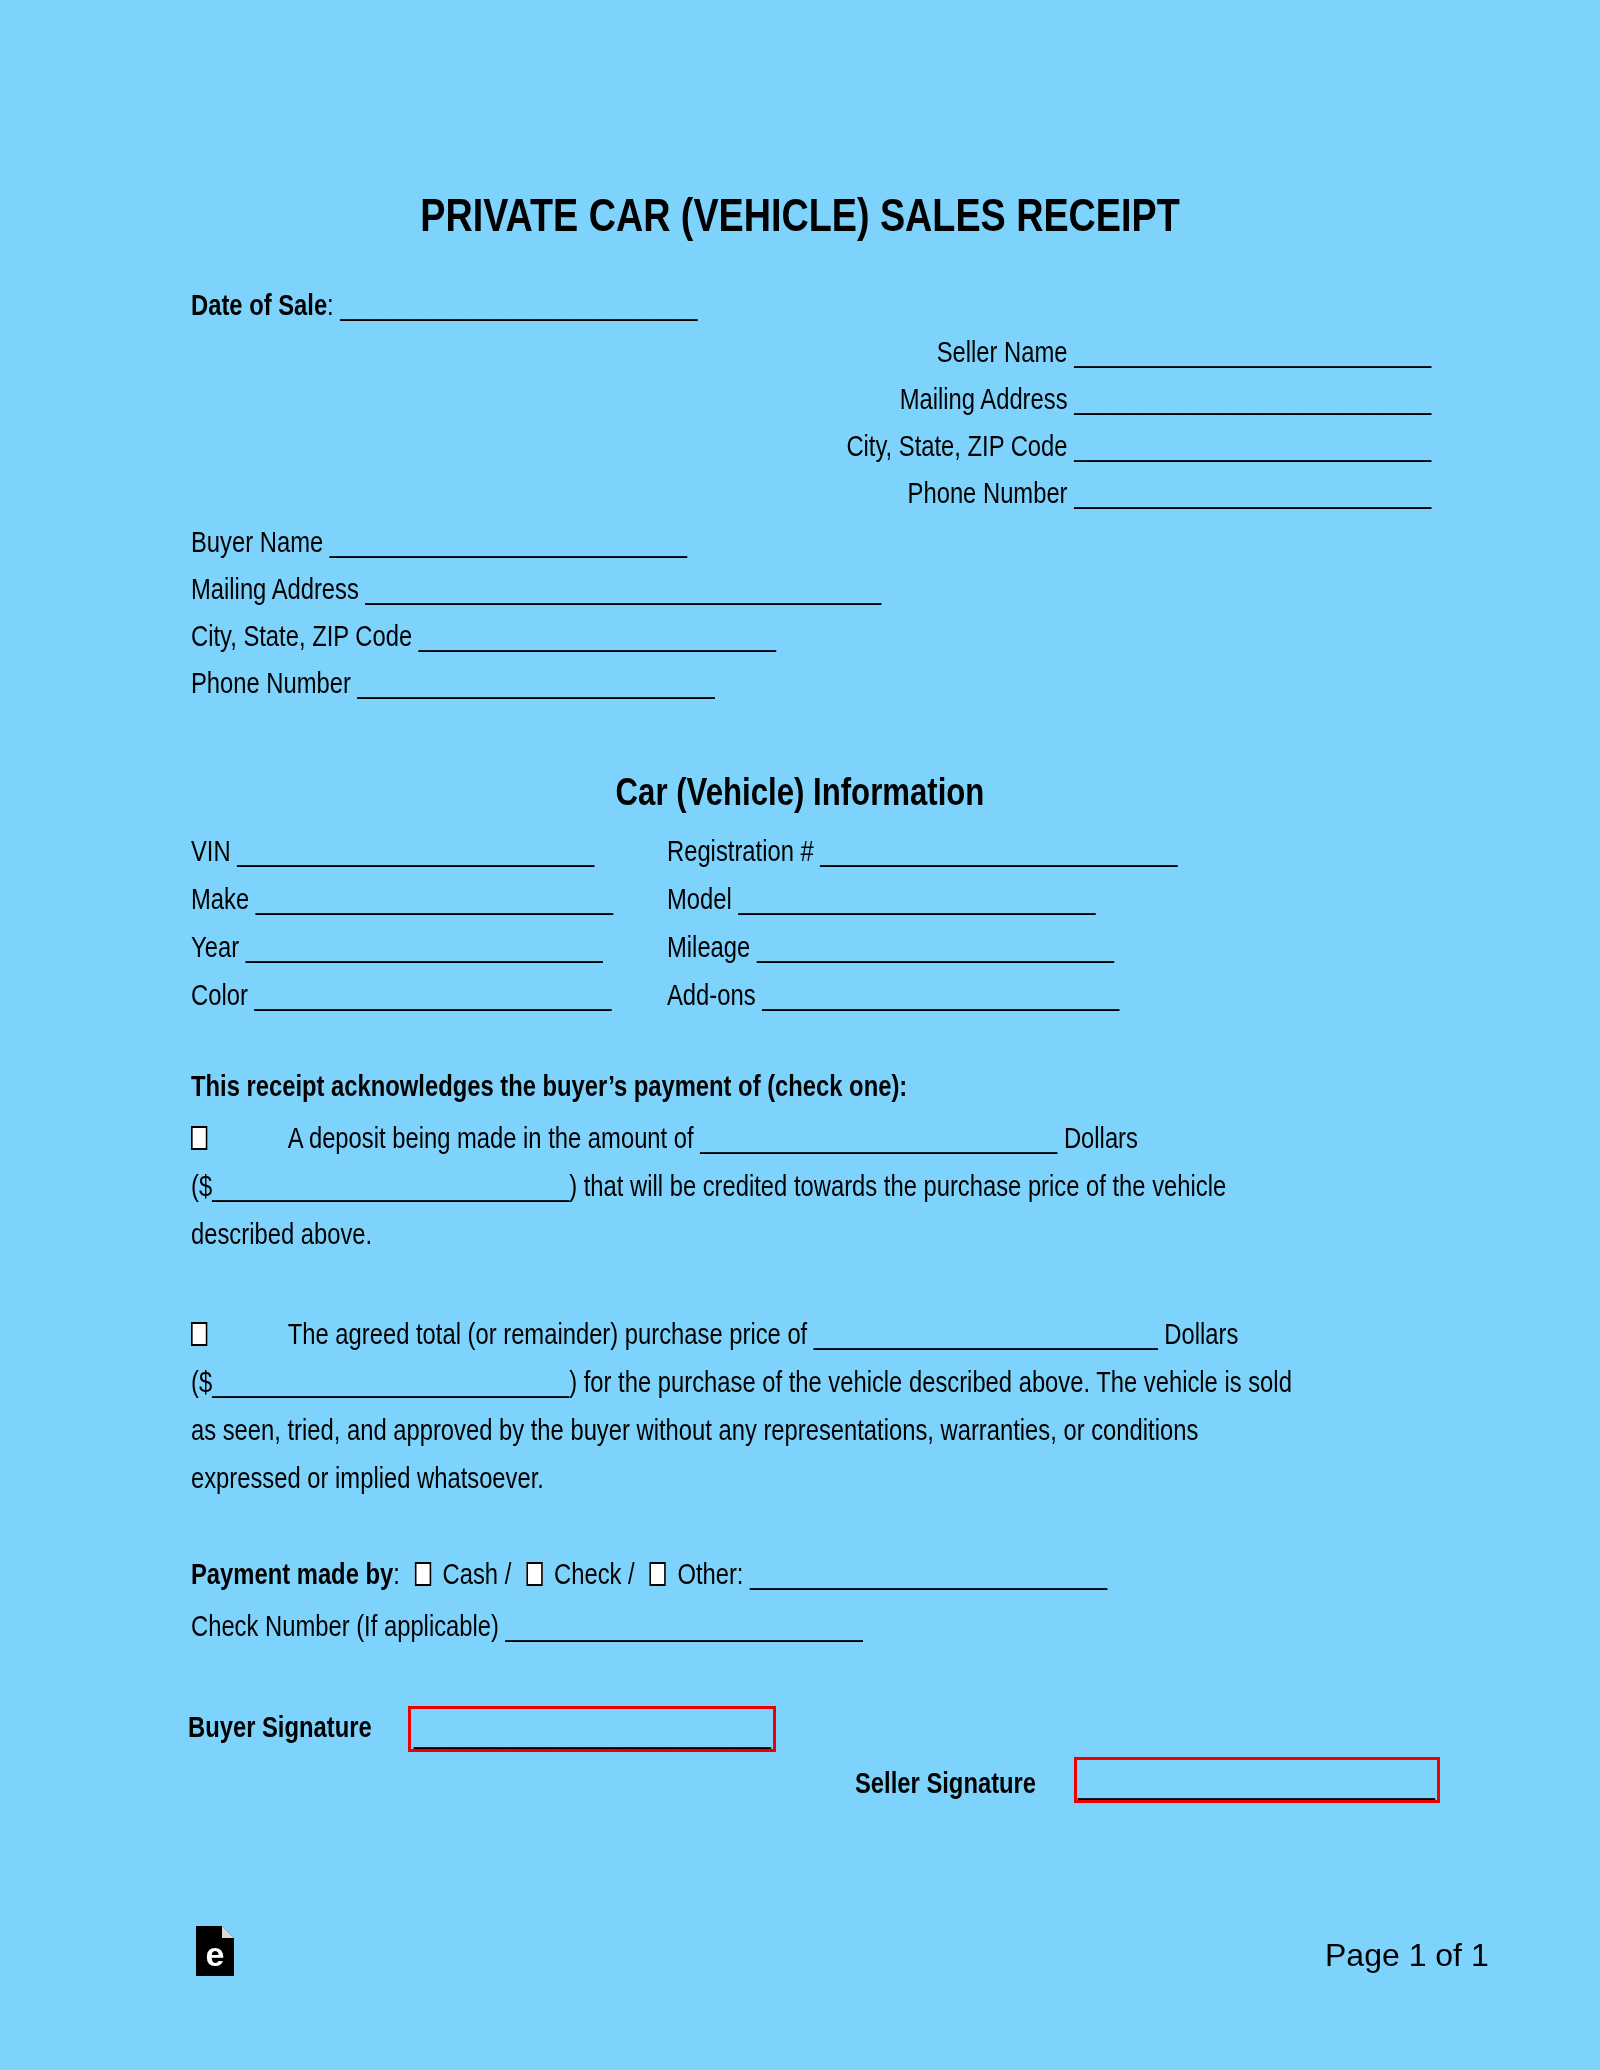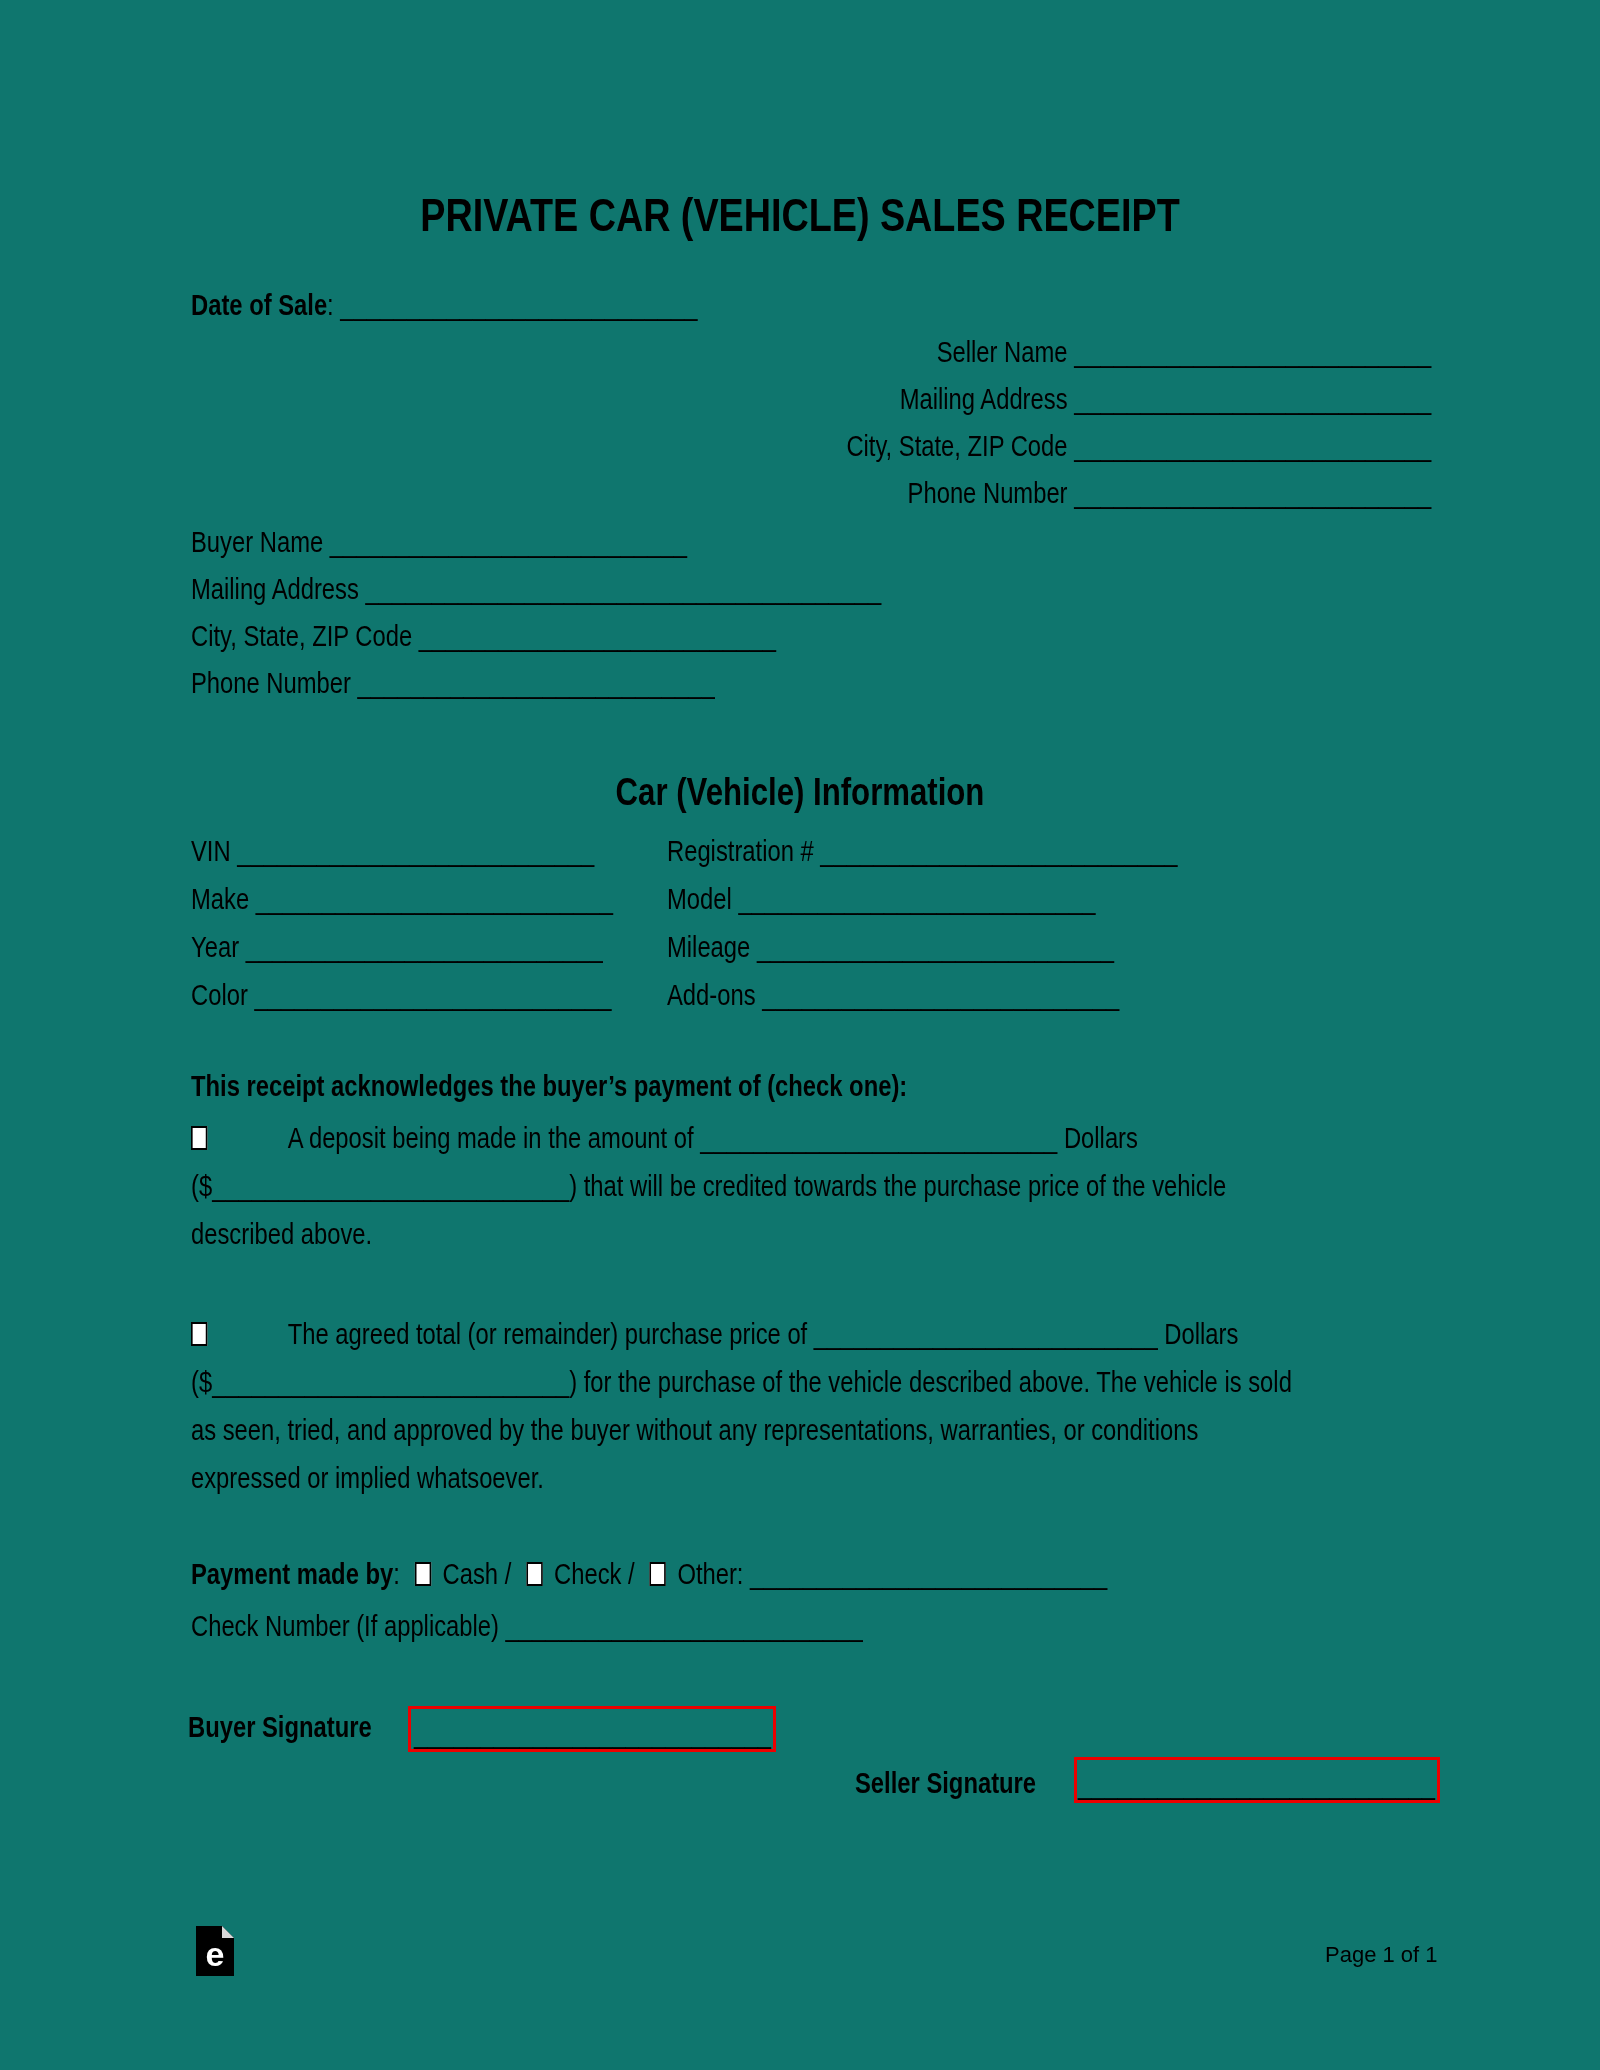--- a/index.html
+++ b/index.html
@@ -1,17 +1,17 @@
 <!DOCTYPE html>
 <html><head>
 <meta charset="utf-8">
 <style>
   html,body { margin:0; padding:0; background:#ffffff; }
   .page {
-    position:relative; width:1600px; height:2070px; background:#0f766e;
+    position:relative; width:1600px; height:2070px; background:#7dd3fc;
     font-family:"Liberation Sans", sans-serif; color:#000; overflow:hidden;
   }
   
   .row, .block {
     position:absolute; white-space:nowrap; font-size:29px; line-height:34px;
     transform:scaleX(0.82); transform-origin:0 0;
   }
   .block div { line-height:47px; }
   .block.lh48 div { line-height:48px; }
   .center-row {
@@ -26,21 +26,21 @@
   .b { font-weight:bold; }
   .title { font-size:46px; font-weight:bold; line-height:50px; }
   .h2 { font-size:38px; font-weight:bold; line-height:44px; }
   .cb {
     display:inline-block; width:16px; height:20px; border:2px solid #000;
     vertical-align:-2px; background:#fff;
   }
   .cb.indent { margin-right:98px; }
   .cb.mid { margin:0 6px 0 10px; }
   .sig-box { position:absolute; border:3px solid #ee0000; background:transparent; }
-  .footer-text { position:absolute; font-size:22px; line-height:30px; }
+  .footer-text { position:absolute; font-size:32px; line-height:30px; }
   .logo { position:absolute; }
 </style>
 </head>
 <body>
 
 <div class="page">
 
   <div class="center-row title" style="top:190px">PRIVATE CAR (VEHICLE) SALES RECEIPT</div>
 
   <div class="row" style="left:191px; top:288px">

